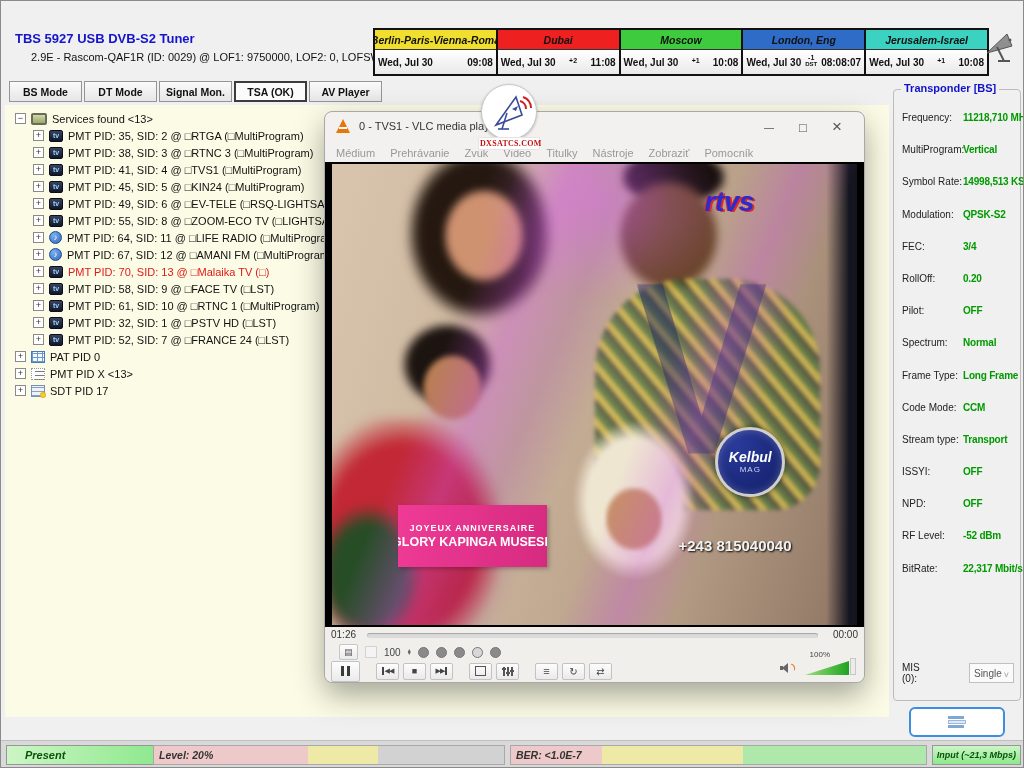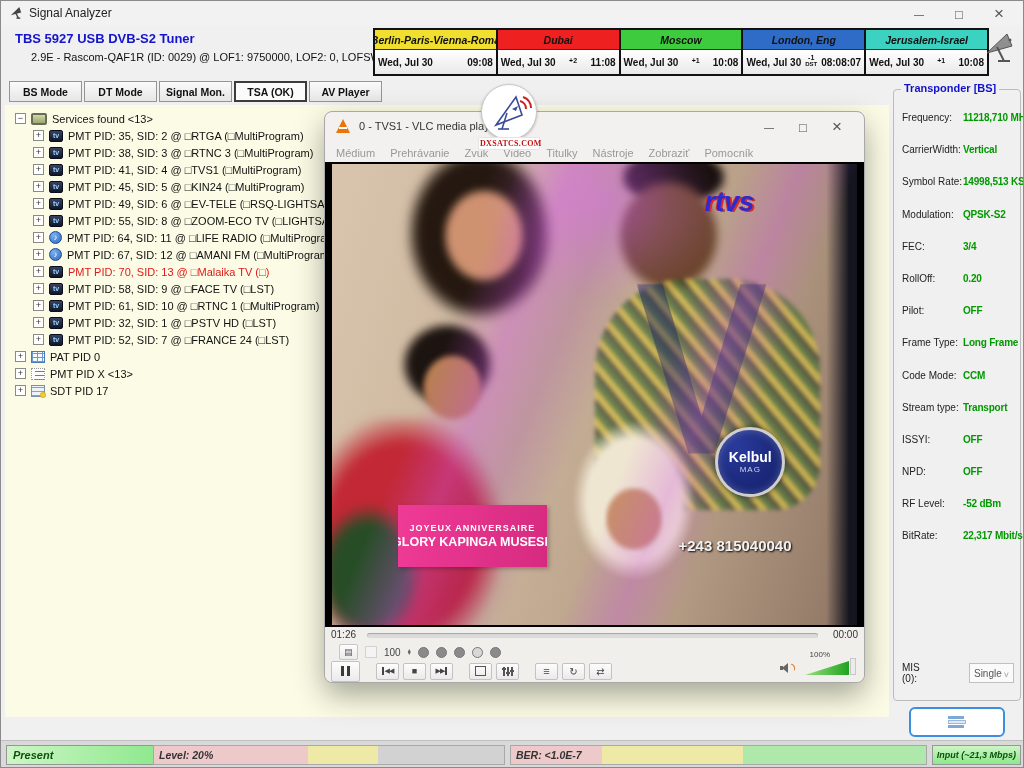--- a/index.html
+++ b/index.html
@@ -102,21 +102,21 @@
         text-shadow:2px 1px 0 #d42b2b,-1px 0 0 #d42b2b;}
   .banner{position:absolute;left:12.5%;top:74%;width:28.5%;height:13.5%;
           background:linear-gradient(100deg,#ef3b96,#d62a80);box-shadow:2px 2px 4px rgba(0,0,0,.25);
           display:flex;flex-direction:column;align-items:center;justify-content:center;gap:2px;overflow:hidden;}
   .banner-l1{font-size:9px;font-weight:bold;color:#fff;letter-spacing:1px;white-space:nowrap;}
   .banner-l2{font-size:12.5px;font-weight:bold;color:#fff;white-space:nowrap;}
   .kelbul{position:absolute;left:73%;top:57%;width:64px;height:64px;border-radius:50%;
           background:radial-gradient(circle at 30% 25%,#2a3a9a,#101d66);border:3px solid #cfcfcf;
           box-shadow:0 0 6px rgba(0,0,0,.5),inset 0 0 8px rgba(255,255,255,.25);
           display:flex;flex-direction:column;align-items:center;justify-content:center;}
-  .kelbul-name{font-size:14px;font-weight:bold;color:#fff;}
+  .kelbul-name{font-size:14px;font-weight:bold;font-style:italic;color:#fff;}
   .kelbul-sub{font-size:8px;color:#cdd4f0;letter-spacing:1px;}
   .phone{position:absolute;left:66%;top:81%;font-size:15px;font-weight:bold;color:#f2f2f2;
          text-shadow:1px 1px 2px #000;white-space:nowrap;}
   
   .vlc-bottom{position:absolute;left:0;right:0;bottom:0;height:55px;background:#f1efec;border-radius:0 0 8px 8px;}
   .seek-row{position:absolute;left:6px;right:6px;top:2px;height:13px;}
   .t-elapsed{position:absolute;left:0;top:0;font-size:10px;color:#333;}
   .t-total{position:absolute;right:0;top:0;font-size:10px;color:#333;}
   .seek-track{position:absolute;left:36px;right:40px;top:4px;height:5px;background:#dbdbdb;border-radius:3px;
               box-shadow:inset 0 1px 1px rgba(0,0,0,.25);}
@@ -187,50 +187,37 @@
   .stack-icon i:nth-child(2){background:#dfe9f5;border:1px solid #9cb8d8;height:2px;}
   
   .badges{position:absolute;left:6px;top:722px;width:880px;display:flex;gap:10px;}
   .badge{flex:1;height:19px;border:1px solid #9a9a9a;display:flex;align-items:center;justify-content:center;
          font-size:10px;font-weight:bold;font-style:italic;box-sizing:border-box;}
   .badge[data-type="ok"]{background:linear-gradient(#aeeea6,#7fd87f);color:#145e14;}
   .badge[data-type="timeout"]{background:linear-gradient(#f6a07a,#ee8458);color:#7a2000;}
   
   .bottom-strip{position:absolute;left:0;right:0;bottom:0;height:26px;background:#d9d9d9;border-top:1px solid #c0c0c0;}
   .present-box{position:absolute;left:5px;bottom:2px;width:156px;height:20px;border:1px solid #979797;
-               background:linear-gradient(90deg,#cdf5c5,#8ce88c);display:flex;align-items:center;padding-left:6px;
+               background:linear-gradient(90deg,#cdf5c5,#8ce88c);display:flex;align-items:center;padding-left:18px;
                font-size:11px;font-weight:bold;font-style:italic;color:#0a520a;box-sizing:border-box;}
   .meter{position:absolute;bottom:2px;height:20px;border:1px solid #a8a8a8;display:flex;align-items:center;
          padding-left:5px;font-size:10.5px;font-weight:bold;font-style:italic;color:#333;box-sizing:border-box;}
   .level-box{left:152px;width:352px;
      background:linear-gradient(90deg,#eec9c9 0%,#eec9c9 44%,#efe9a8 44%,#efe9a8 64%,#d2d2d2 64%,#d2d2d2 100%);}
   .ber-box{left:509px;width:417px;
      background:linear-gradient(90deg,#eec9c9 0%,#eec9c9 22%,#efe9a8 22%,#efe9a8 56%,#aee8aa 56%,#aee8aa 100%);}
   .input-box{position:absolute;left:931px;bottom:2px;width:89px;height:20px;border:1px solid #979797;
              background:linear-gradient(#cdf5c5,#8ce88c);display:flex;align-items:center;justify-content:center;
              font-size:9px;font-weight:bold;font-style:italic;color:#0a520a;box-sizing:border-box;white-space:nowrap;}
 </style>
 </head>
 <body>
 
 <div id="app">
 
-  <div class="titlebar">
-    <svg class="app-icon" viewBox="0 0 16 16">
-      <path d="M2 11 L11 2 L13 8 Z" fill="#444"></path>
-        <line x1="7" y1="8" x2="10" y2="14" stroke="#444" stroke-width="1.5"></line>
-      <line x1="8" y1="14" x2="12" y2="14" stroke="#444" stroke-width="1.5"></line>
-    </svg>
-    <span class="app-title">Signal Analyzer</span>
-    <div class="win-controls">
-      <span class="win-btn i-min"></span>
-      <span class="win-btn i-max"></span>
-      <span class="win-btn i-close"></span>
-    </div>
-  </div>
 
   <div class="device-title">TBS 5927 USB DVB-S2 Tuner</div>
   <div class="device-sub">2.9E - Rascom-QAF1R (ID: 0029) @ LOF1: 9750000, LOF2: 0, LOFSW: 0</div>
 
   <div class="clocks">
 
   <div class="clock">
         <div class="clock-name" style="background: rgb(240, 223, 46);">Berlin-Paris-Vienna-Roma</div>
         <div class="clock-bottom">
           <span class="clock-date">Wed, Jul 30</span>
@@ -522,21 +509,21 @@
 
   <div class="tp-box">
     <div class="tp-title">Transponder [BS]</div>
     <div class="tp-rows">
 
     <div class="tp-row">
           <span class="tp-label">Frequency:</span>
           <span class="tp-value">11218,710 MHz</span>
         </div>
         <div class="tp-row">
-          <span class="tp-label">CarrierWidth:</span>
+          <span class="tp-label">MultiProgram:</span>
           <span class="tp-value">Vertical</span>
         </div>
         <div class="tp-row">
           <span class="tp-label">Symbol Rate:</span>
           <span class="tp-value">14998,513 KS/s</span>
         </div>
         <div class="tp-row">
           <span class="tp-label">Modulation:</span>
           <span class="tp-value">QPSK-S2</span>
         </div>
@@ -544,20 +531,24 @@
           <span class="tp-label">FEC:</span>
           <span class="tp-value">3/4</span>
         </div>
         <div class="tp-row">
           <span class="tp-label">RollOff:</span>
           <span class="tp-value">0.20</span>
         </div>
         <div class="tp-row">
           <span class="tp-label">Pilot:</span>
           <span class="tp-value">OFF</span>
+        </div>
+        <div class="tp-row">
+          <span class="tp-label">Spectrum:</span>
+          <span class="tp-value">Normal</span>
         </div>
         <div class="tp-row">
           <span class="tp-label">Frame Type:</span>
           <span class="tp-value">Long Frame</span>
         </div>
         <div class="tp-row">
           <span class="tp-label">Code Mode:</span>
           <span class="tp-value">CCM</span>
         </div>
         <div class="tp-row">

